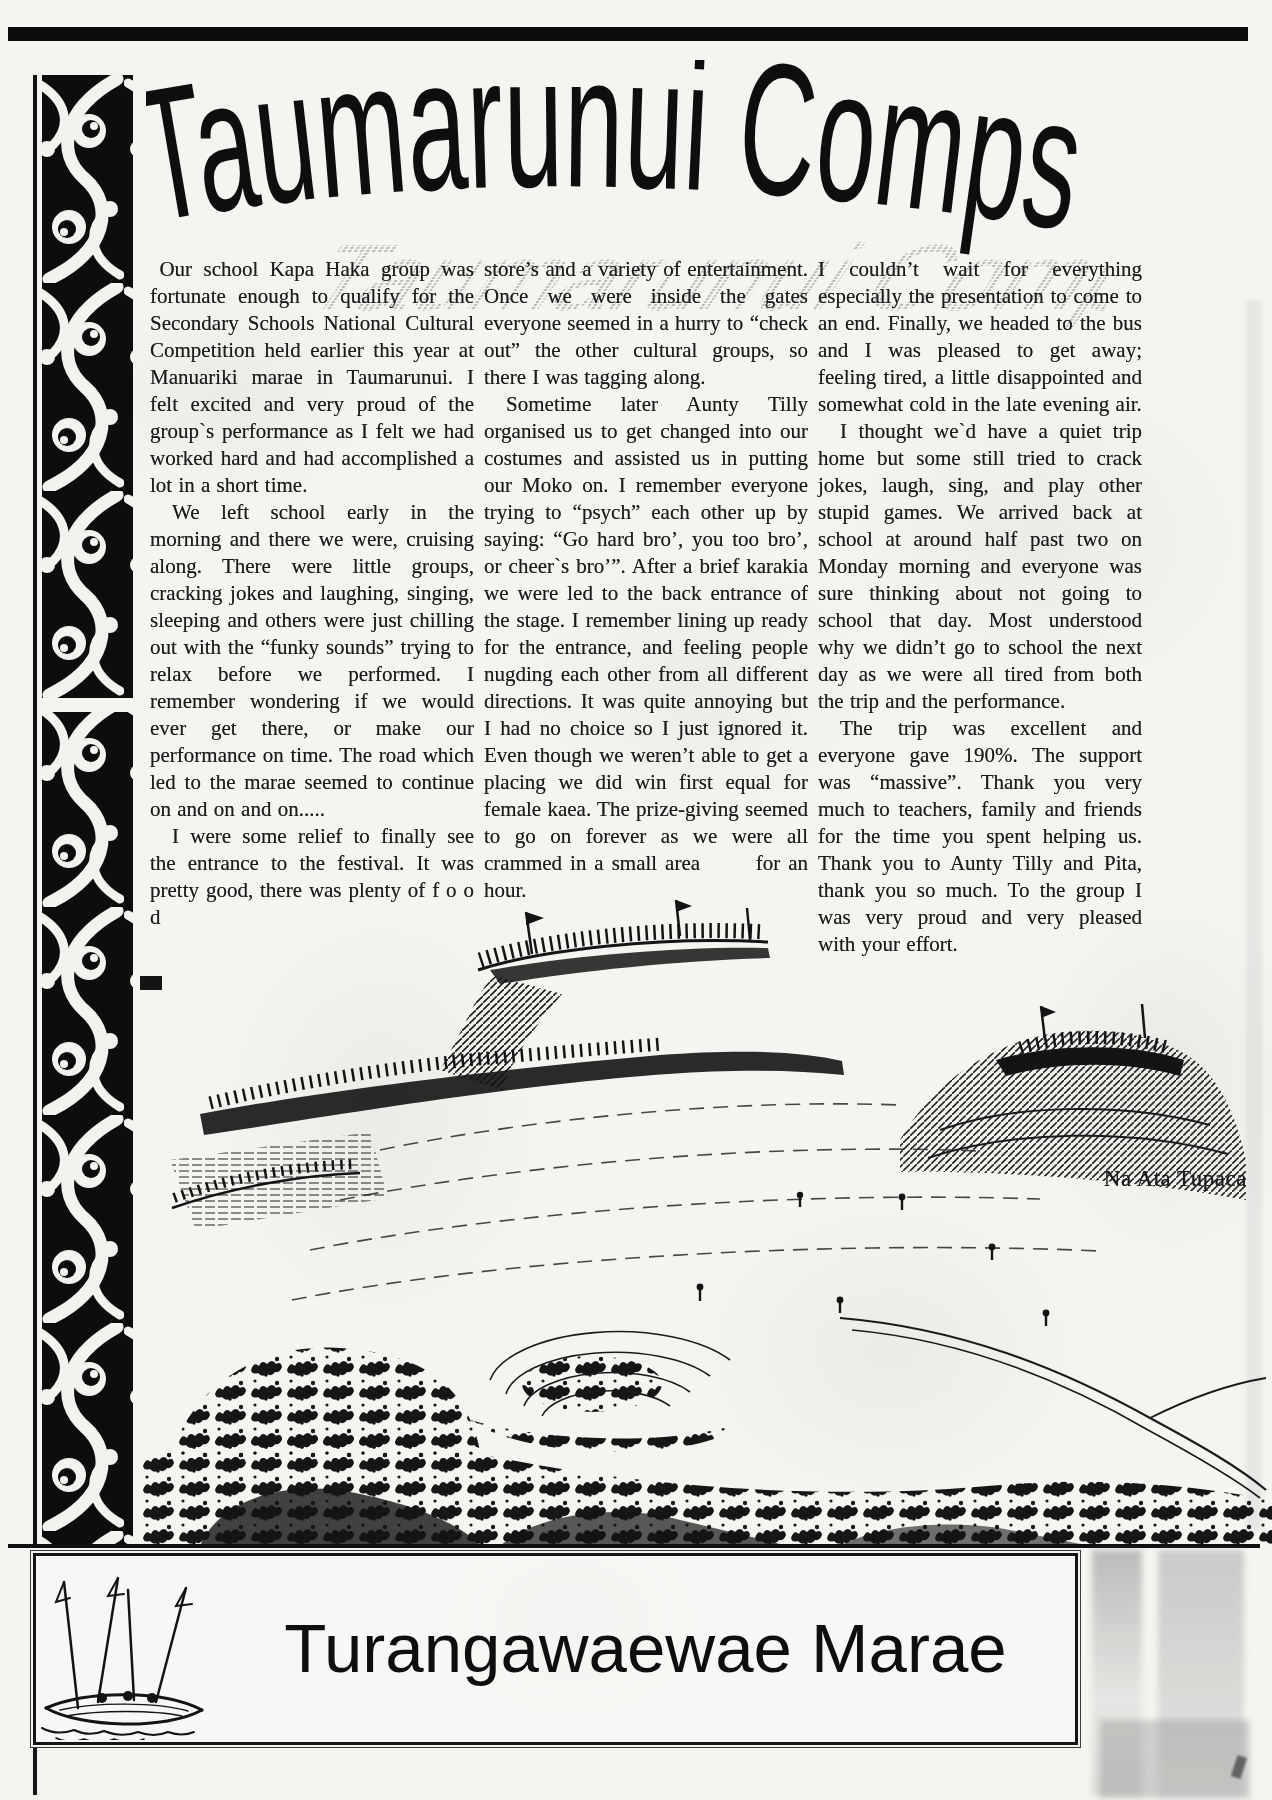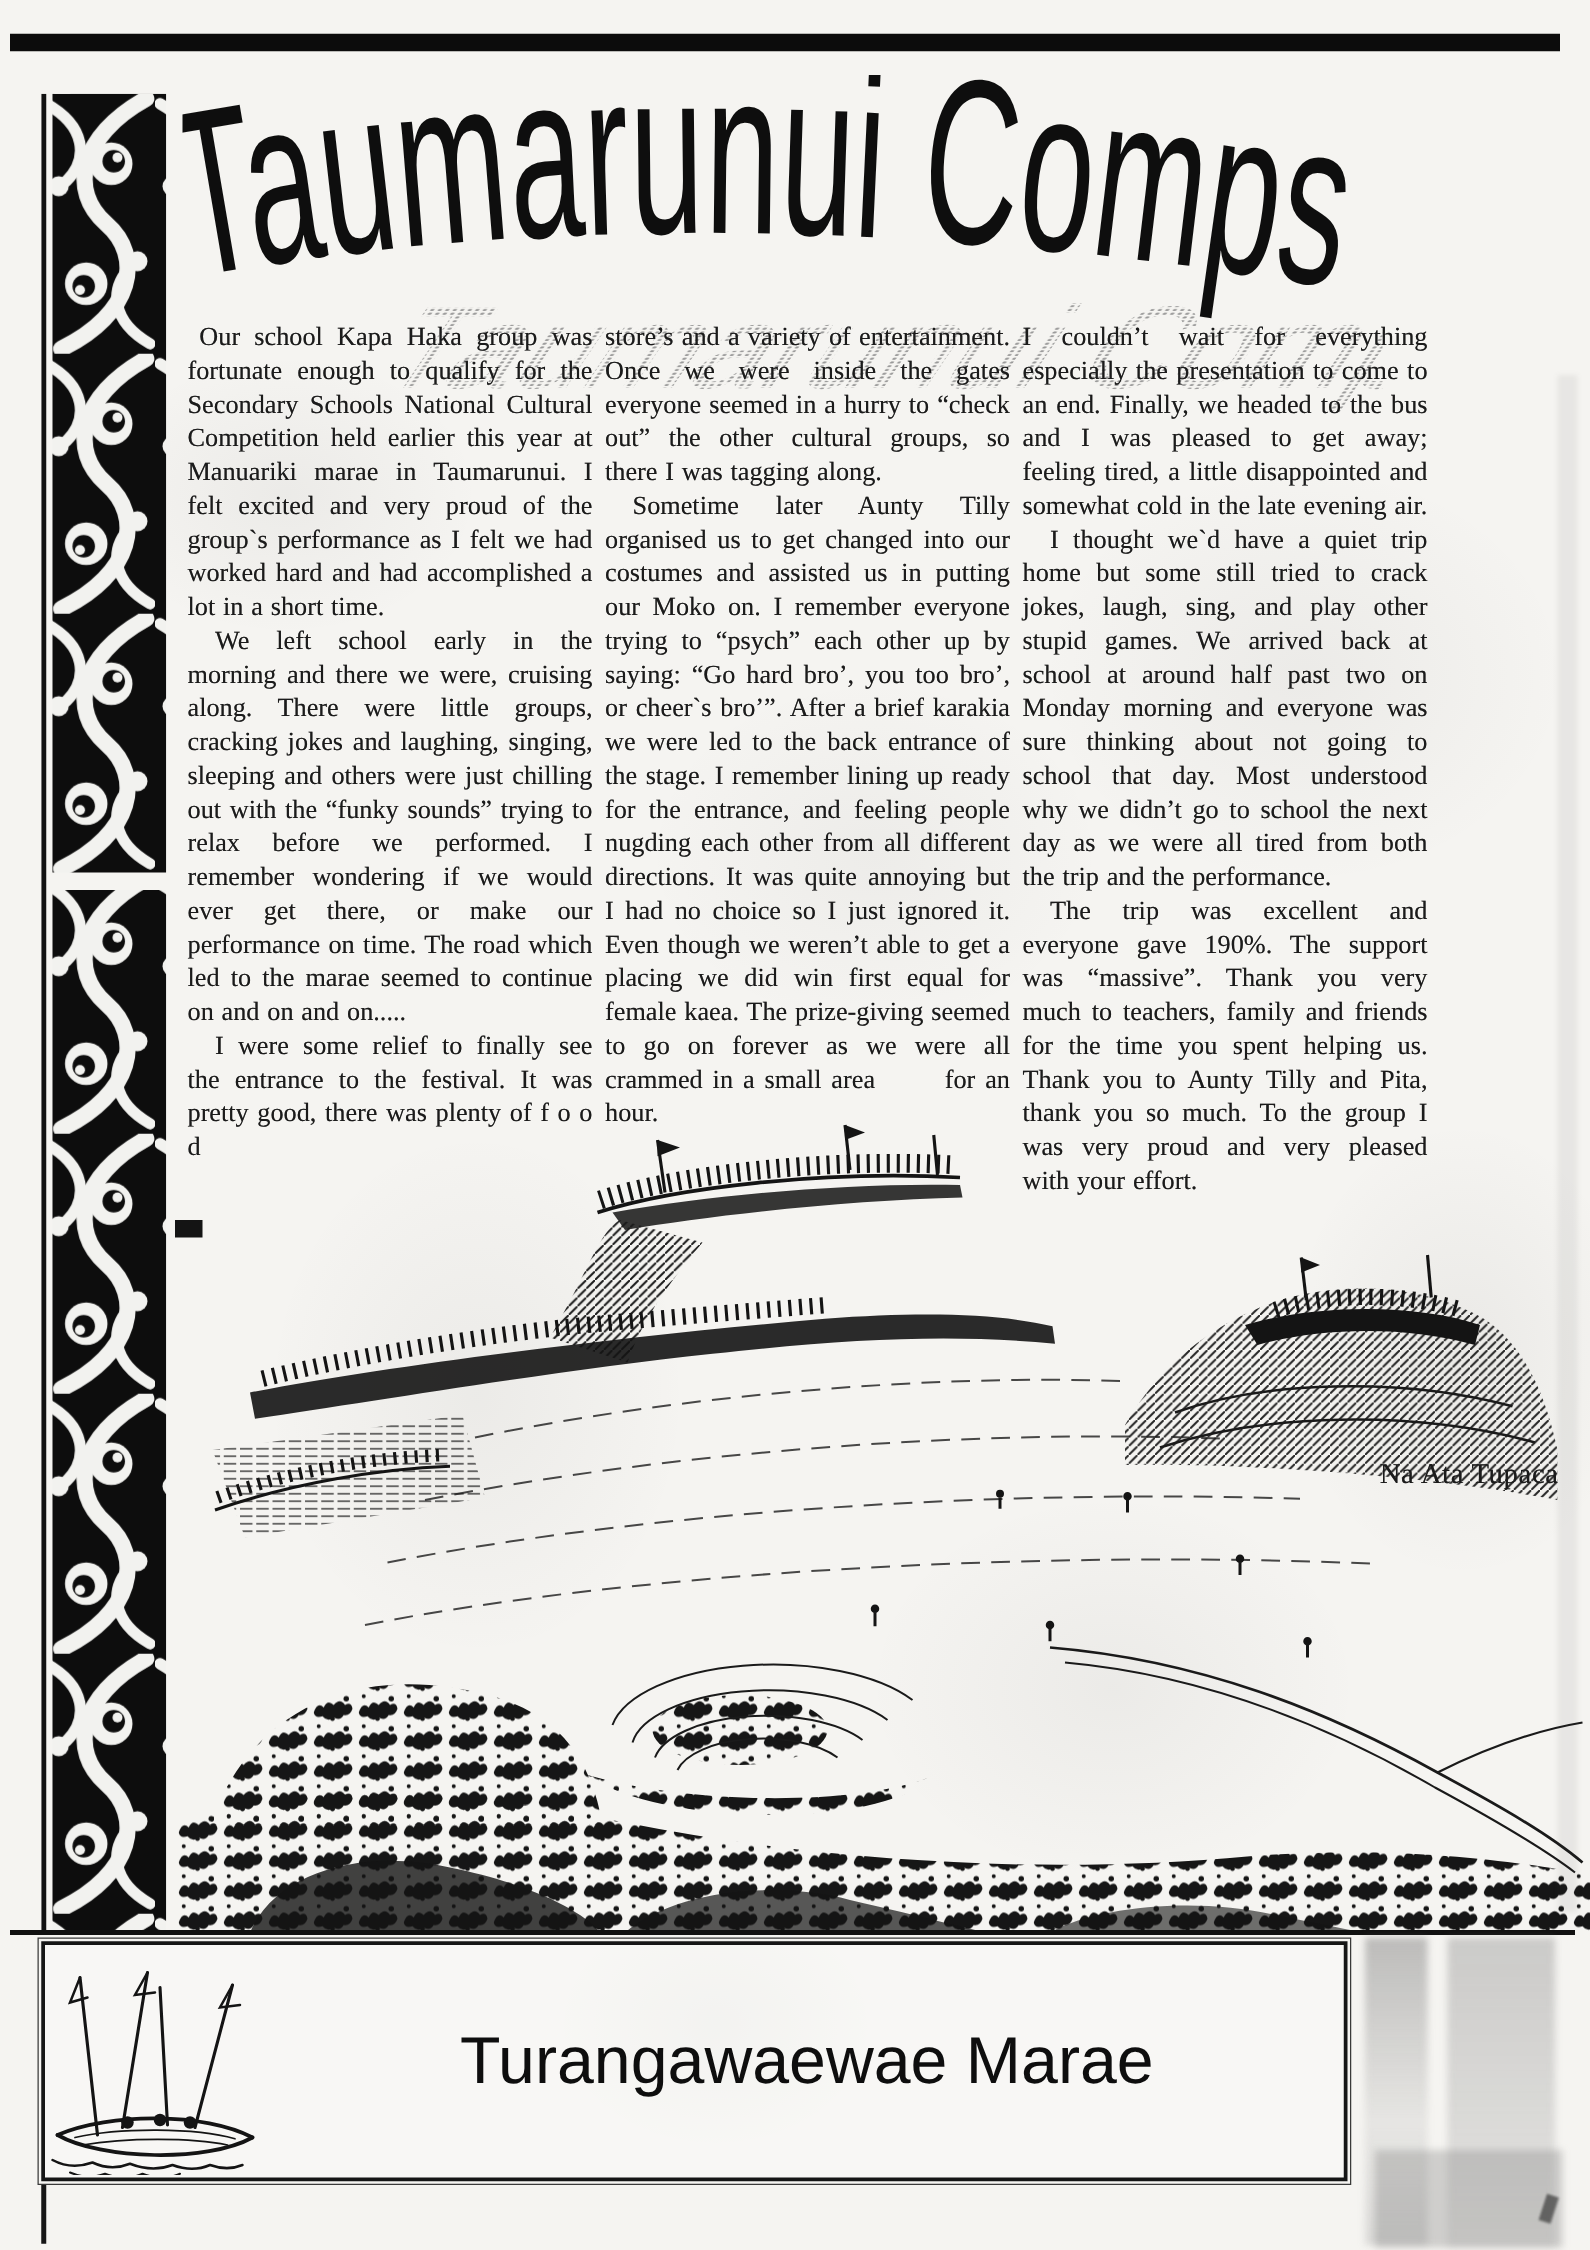--- a/index.html
+++ b/index.html
@@ -49,21 +49,21 @@
     left:33px;top:1553px;width:1045px;height:192px;
     border:3px solid #161616;outline:1px solid #3a3a3a;outline-offset:2px;
     background:rgba(250,250,248,.55);
     display:flex;align-items:center;box-sizing:border-box;
   }
   .banner-text{
     flex:1;text-align:center;font-family:"Liberation Sans","DejaVu Sans",sans-serif;
     color:#0e0e0e;line-height:1.06;
   }
   .banner-line1{font-size:57px;}
-  .banner-line2{font-size:53px;}
+  .banner-line2{font-size:69px;}
   .banner-line3{font-size:56px;letter-spacing:1px;}
   .waka-wrap{width:180px;height:182px;flex:0 0 auto;}
 
   .streak{background:rgba(130,130,130,.3);filter:blur(3px);}
   .streak1{left:1092px;top:1550px;width:50px;height:246px;background:linear-gradient(180deg,rgba(110,110,110,.42),rgba(150,150,150,.15) 60%,rgba(150,150,150,.28));}
   .streak2{left:1158px;top:1550px;width:86px;height:248px;background:linear-gradient(180deg,rgba(125,125,125,.35),rgba(160,160,160,.18));}
   .streak3{left:1100px;top:1720px;width:150px;height:78px;background:rgba(120,120,120,.3);}
   .streak4{left:1246px;top:300px;width:16px;height:1230px;background:rgba(60,60,60,.07);filter:blur(2px);}
   .speck{left:1234px;top:1756px;width:10px;height:22px;background:rgba(20,20,20,.55);transform:rotate(18deg);filter:blur(1px);}
 </style>

